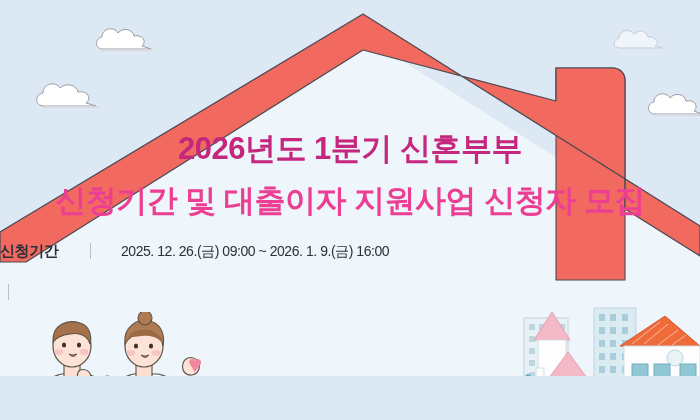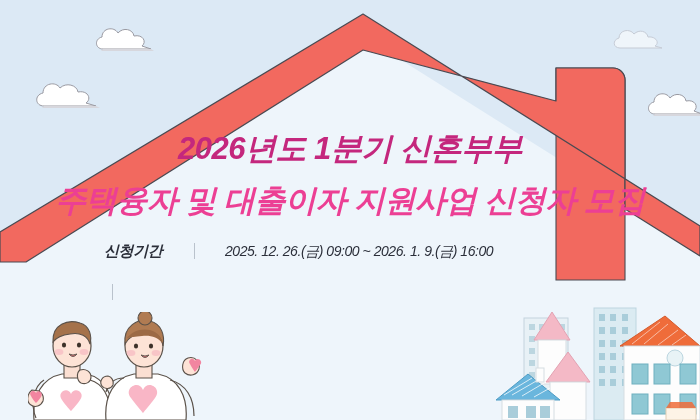--- a/index.html
+++ b/index.html
@@ -2,21 +2,21 @@
 <html lang="ko"><head>
 <meta charset="utf-8">
 <title>2026년도 1분기 신혼부부 주택융자 및 대출이자 지원사업</title>
 <style>
   html,body{margin:0;padding:0;}
   body{
     width:700px;height:420px;overflow:hidden;
     font-family:"Liberation Sans","DejaVu Sans",sans-serif;
     background:#dce9f5;
   }
-  .banner{position:relative;width:700px;height:420px;overflow:hidden;background:#dce9f5;font-style:italic;}
+  .banner{position:relative;width:700px;height:376px;overflow:hidden;background:#dce9f5;}
 
   
   .sky{position:absolute;inset:0;background:#dce9f5;}
   .sky-lower{position:absolute;left:0;right:0;top:300px;bottom:0;background:#e4f0fa;}
 
   .cloud{position:absolute;}
   .cloud svg{display:block;}
 
   
   .roof{position:absolute;left:0;top:0;width:700px;height:420px;}
@@ -33,21 +33,21 @@
   .title-1{
     top:128px;font-size:31px;color:#c4277d;
   }
   .title-2{
     top:180px;font-size:31px;color:#ec3f94;
   }
 
   .info-rows{position:absolute;left:0;top:238px;width:700px;}
   .row{
     display:flex;align-items:flex-start;
-    padding-left:104px;margin-bottom:3px;gap:16px;
+    margin-bottom:3px;gap:16px;
   }
   .row-label{
     font-size:15px;font-weight:bold;color:#2b2f3a;
     width:66px;flex:0 0 66px;letter-spacing:-0.4px;line-height:26px;
   }
   .row-divider{
     flex:0 0 1px;width:1px;height:16px;background:#b9c2cc;
     margin:5px 14px 0 8px;
   }
   .row-value{
@@ -253,21 +253,21 @@
 
     <path d="M142 68 C158 72 166 86 166 104" fill="none" stroke="#5a5149" stroke-width="1.2"></path>
     <path d="M160 46 c7 -2 13 4 11 11 c-2 6 -9 8 -14 4 c-4 -4 -3 -13 3 -15 z" fill="#fde3d6" stroke="#5a5149" stroke-width="1.1"></path>
     <path d="M162 52 c-3-4 3-8 5-3 c2-5 9 0 5 4 c-2 3 -5 7 -5 7 s-3-4 -5-8 z" fill="#f285a0"></path>
   </svg>
 
   <div class="content">
 
     <div class="title title-1">2026년도 1분기 신혼부부</div>
 
-    <div class="title title-2">주택융자 및 대출이자 지원사업 신청자 모집</div>
+    <div class="title title-2">신청기간 및 대출이자 지원사업 신청자 모집</div>
 
     <div class="info-rows">
 
       <div class="row">
         <div class="row-label">신청기간</div>
         <div class="row-divider"></div>
         <div class="row-value">2025. 12. 26.(금) 09:00 ~ 2026. 1. 9.(금) 16:00</div>
       </div>
 
       <div class="row-gap"></div>

